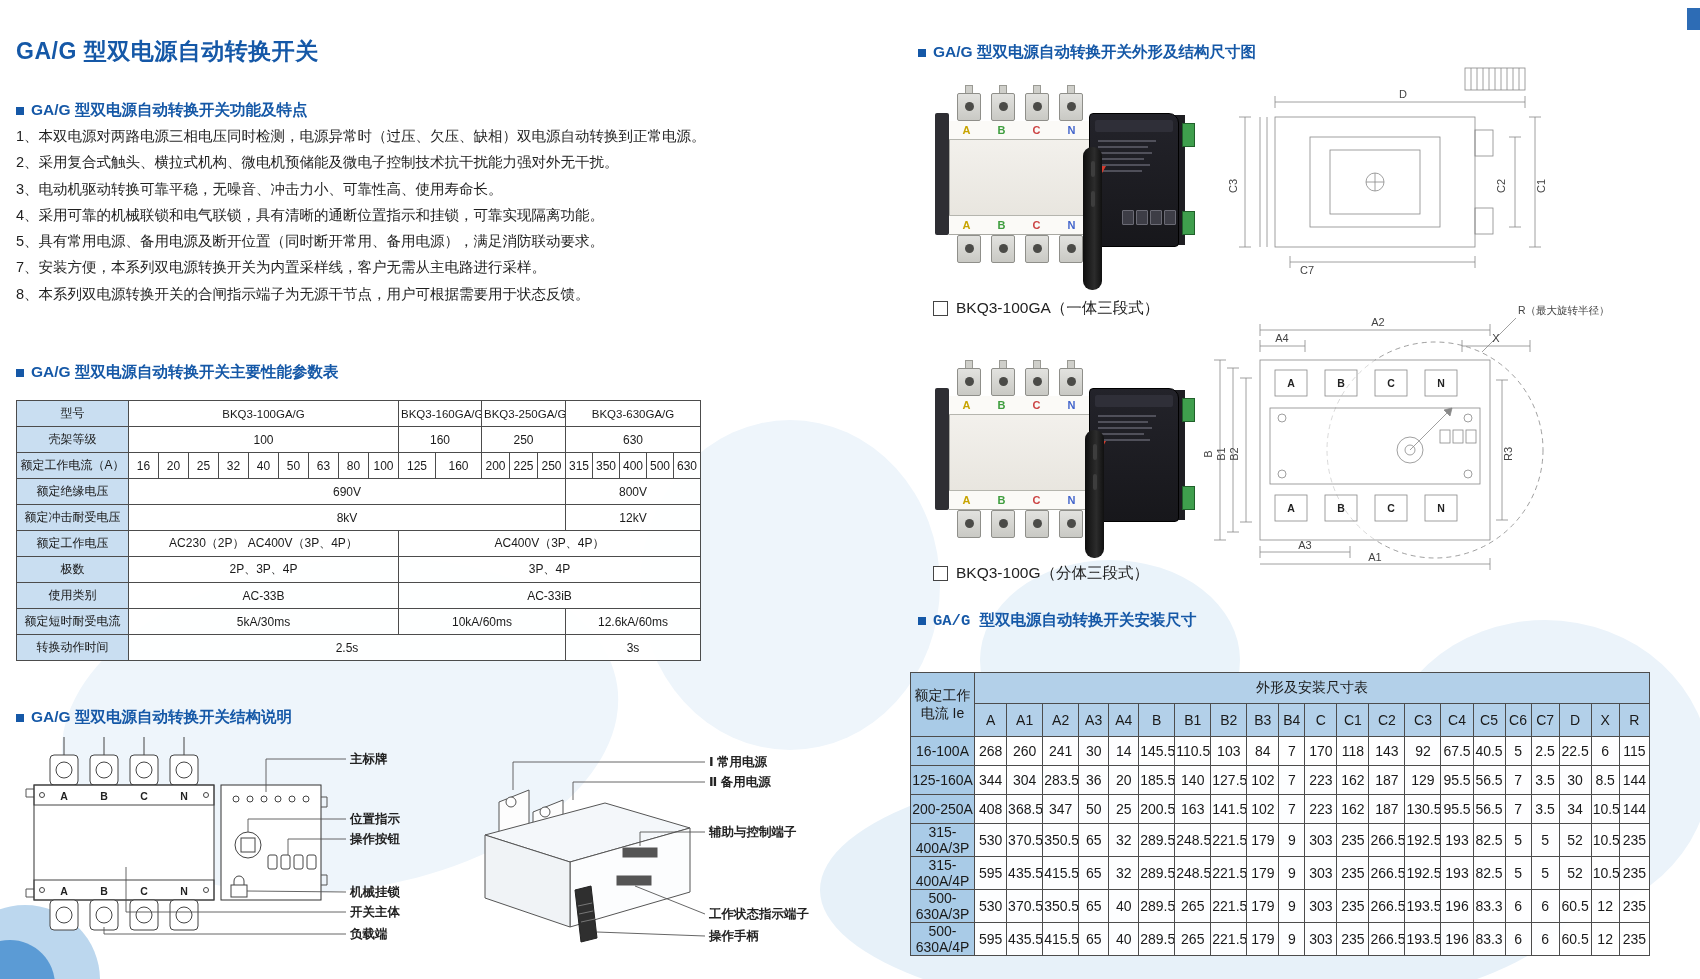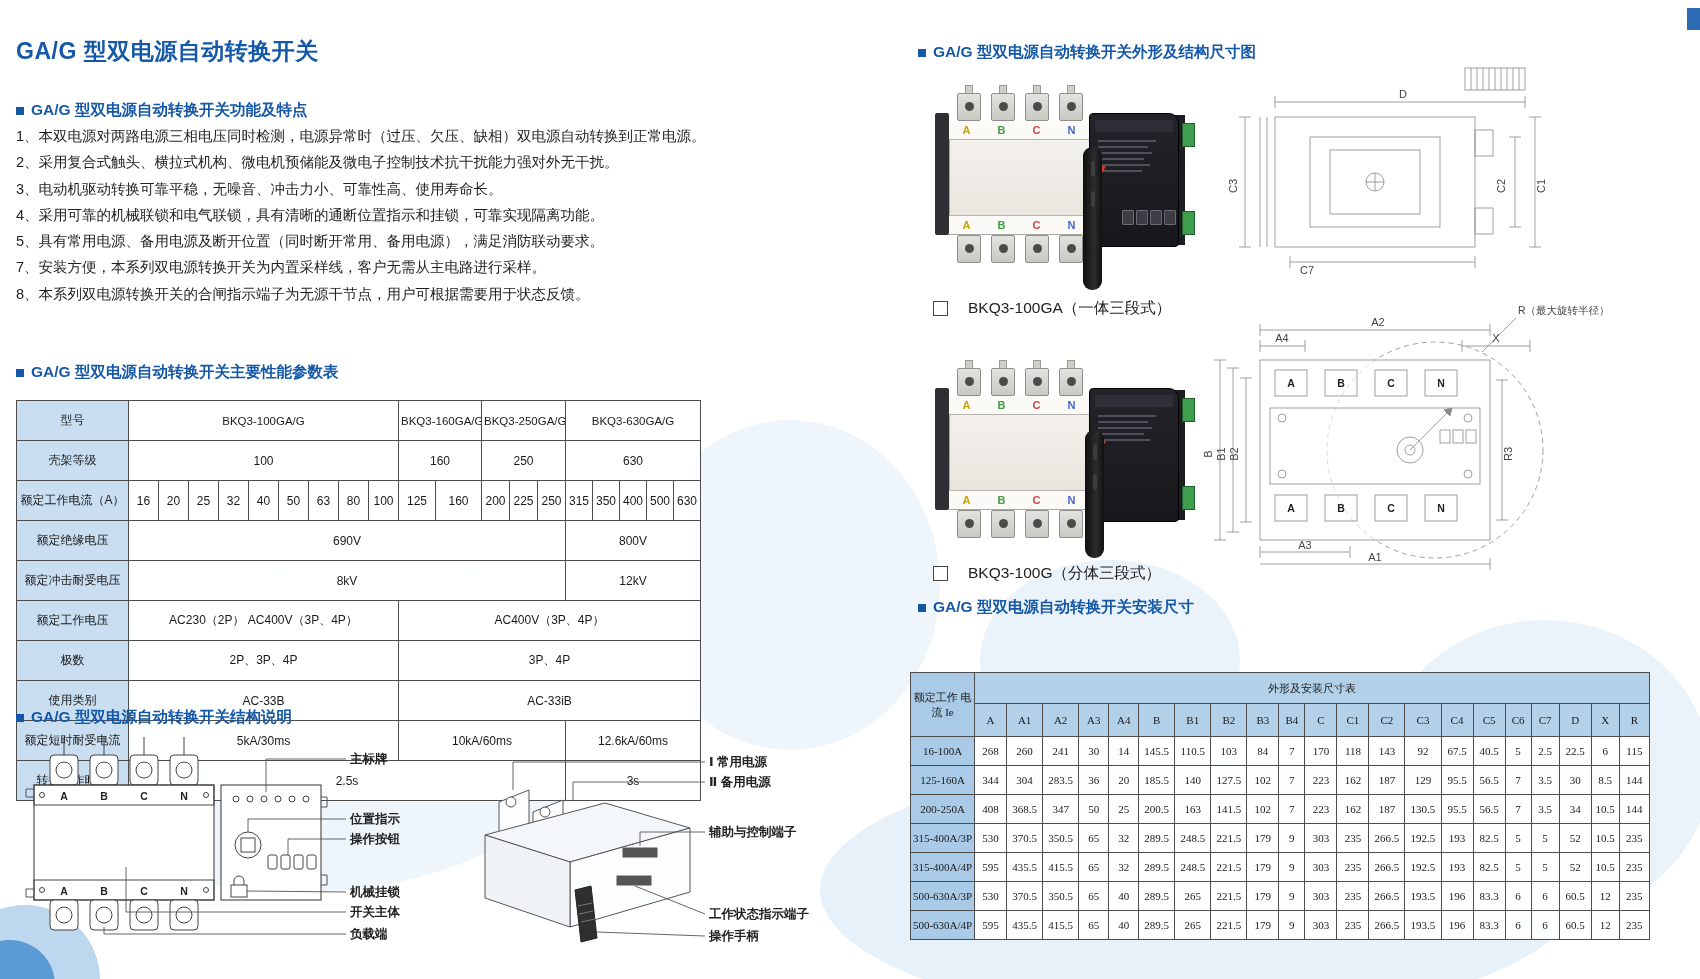--- a/index.html
+++ b/index.html
@@ -13,36 +13,36 @@
   .page-title{position:absolute;font-size:23px;font-weight:bold;color:#1558a7;letter-spacing:.5px;z-index:2;text-align:center;}
   .sec-head{position:absolute;font-size:15.5px;font-weight:bold;color:#1558a7;z-index:2;display:flex;align-items:center;gap:7px;}
   .sec-head .bullet{width:8px;height:8px;background:#1558a7;display:inline-block;}
 
   
   .features{position:absolute;z-index:2;font-size:14.5px;line-height:26.3px;color:#1f1f1f;}
 
   
   table{border-collapse:collapse;table-layout:fixed;z-index:2;position:absolute;}
   .perf{font-size:12px;}
-  .perf th,.perf td{border:1px solid #4c4c4c;text-align:center;padding:8px 2px;height:23px;
+  .perf th,.perf td{border:1px solid #4c4c4c;text-align:center;padding:1px 2px;height:23px;
         overflow:hidden;white-space:nowrap;background:rgba(255,255,255,.92);}
   .perf th{background:#c9def1;font-weight:normal;}
   .perf tr.model-row td{font-size:11.5px;}
 
-  .install{font-size:11px;font-family:Liberation Serif, serif;}
+  .install{font-size:14px;}
   .install th,.install td{border:1px solid #4c4c4c;text-align:center;padding:0 1px;
         overflow:hidden;background:rgba(255,255,255,.92);}
   .install thead th{background:#b3d0e9;font-weight:normal;}
   .install tbody th{background:#a9cbe7;font-weight:normal;height:28px;}
   .install .corner{background:#a9cbe7;}
   .install thead tr:first-child th{height:30px;}
   .install thead tr:last-child th{height:32px;}
 
   
-  .caption{position:absolute;z-index:2;font-size:15.5px;color:#222;display:flex;align-items:center;gap:20px;}
+  .caption{position:absolute;z-index:2;font-size:15.5px;color:#222;display:flex;align-items:center;gap:8px;}
   .caption .box{width:13px;height:13px;border:1.5px solid #444;display:inline-block;background:#fff;}
 
   
   .photo{position:absolute;z-index:2;}
   .photo .flange{position:absolute;background:#2e2e33;border-radius:2px;}
   .photo .body{position:absolute;background:linear-gradient(#f5f3ef,#e6e3dc);border:1px solid #a9a9a3;}
   .photo .band{position:absolute;display:flex;justify-content:space-around;align-items:center;
         background:#fbfaf7;border-bottom:1px solid #b5b5ae;font-size:11px;font-weight:bold;}
   .photo .band.bot{border-top:1px solid #b5b5ae;border-bottom:none;}
   .phase-row span:nth-child(1){color:#c8a400;}
@@ -527,21 +527,21 @@
     <text class="dimlbl" x="296" y="42" text-anchor="middle">X</text>
     <text class="dimlbl" x="12" y="154" text-anchor="middle" transform="rotate(-90 12 154)">B</text>
     <text class="dimlbl" x="25" y="154" text-anchor="middle" transform="rotate(-90 25 154)">B1</text>
     <text class="dimlbl" x="38" y="154" text-anchor="middle" transform="rotate(-90 38 154)">B2</text>
     <text class="dimlbl" x="105" y="249" text-anchor="middle">A3</text>
     <text class="dimlbl" x="175" y="261" text-anchor="middle">A1</text>
     <text class="dimlbl" x="312" y="154" text-anchor="middle" transform="rotate(-90 312 154)">R3</text>
     <text class="dimlbl" x="318" y="14" style="font-size:10.5px;">R（最大旋转半径）</text>
   </svg>
 
-  <div class="sec-head" style="left:918px;top:597px;">
+  <div class="sec-head" style="left:918px;top:610px;font-family:Liberation Mono, monospace;">
     <span class="bullet"></span>
     <span>GA/G 型双电源自动转换开关安装尺寸</span>
   </div>
 
   <table class="install" style="left:910px;top:672px;width:740px;">
     <colgroup>
       <col style="width:64px">
         <col style="width:32px">
         <col style="width:36px">
         <col style="width:36px">

